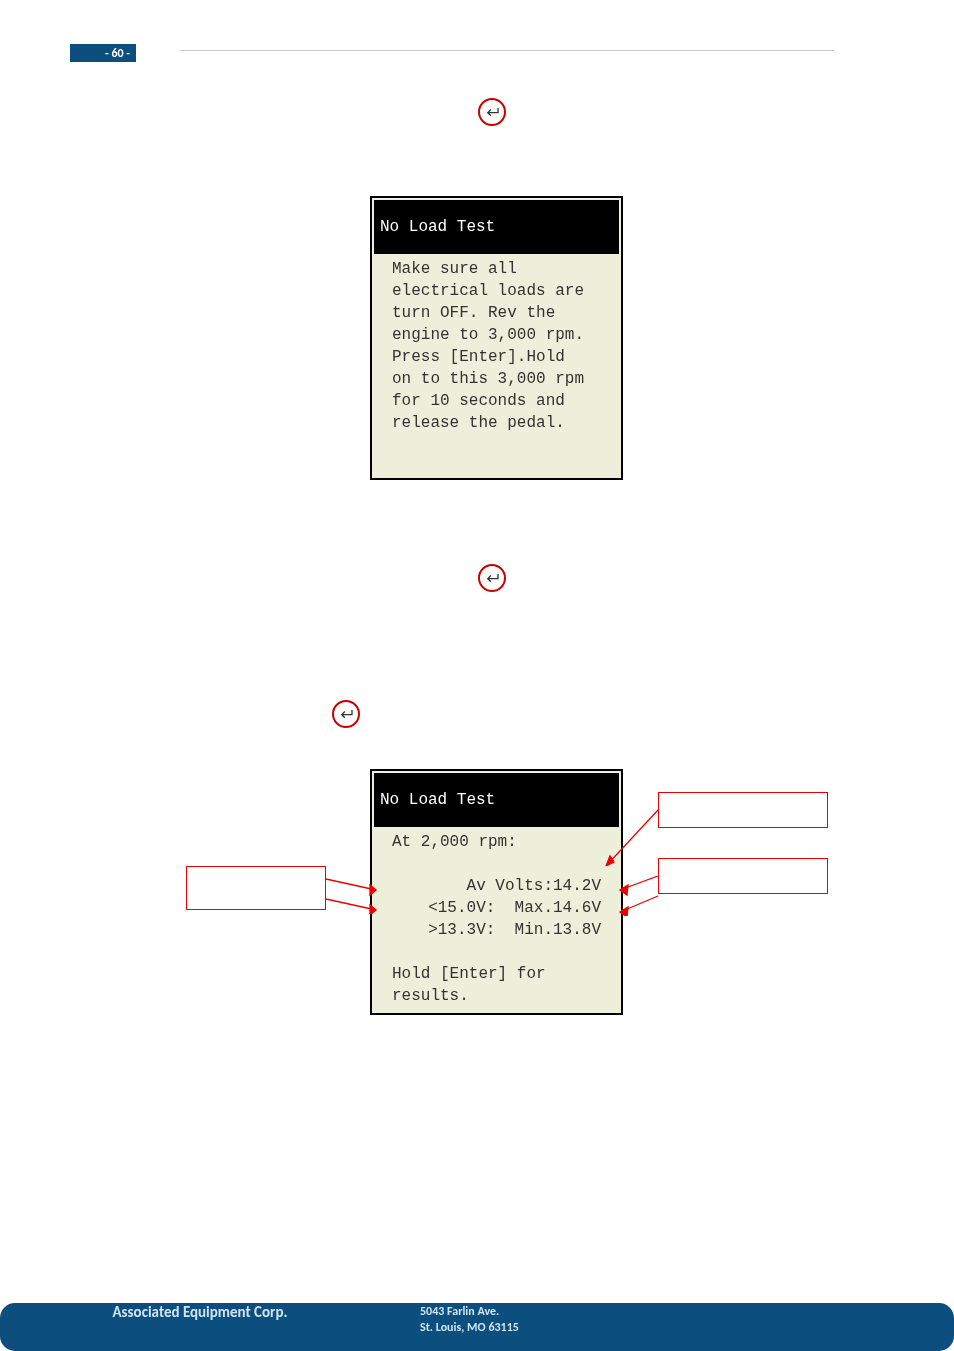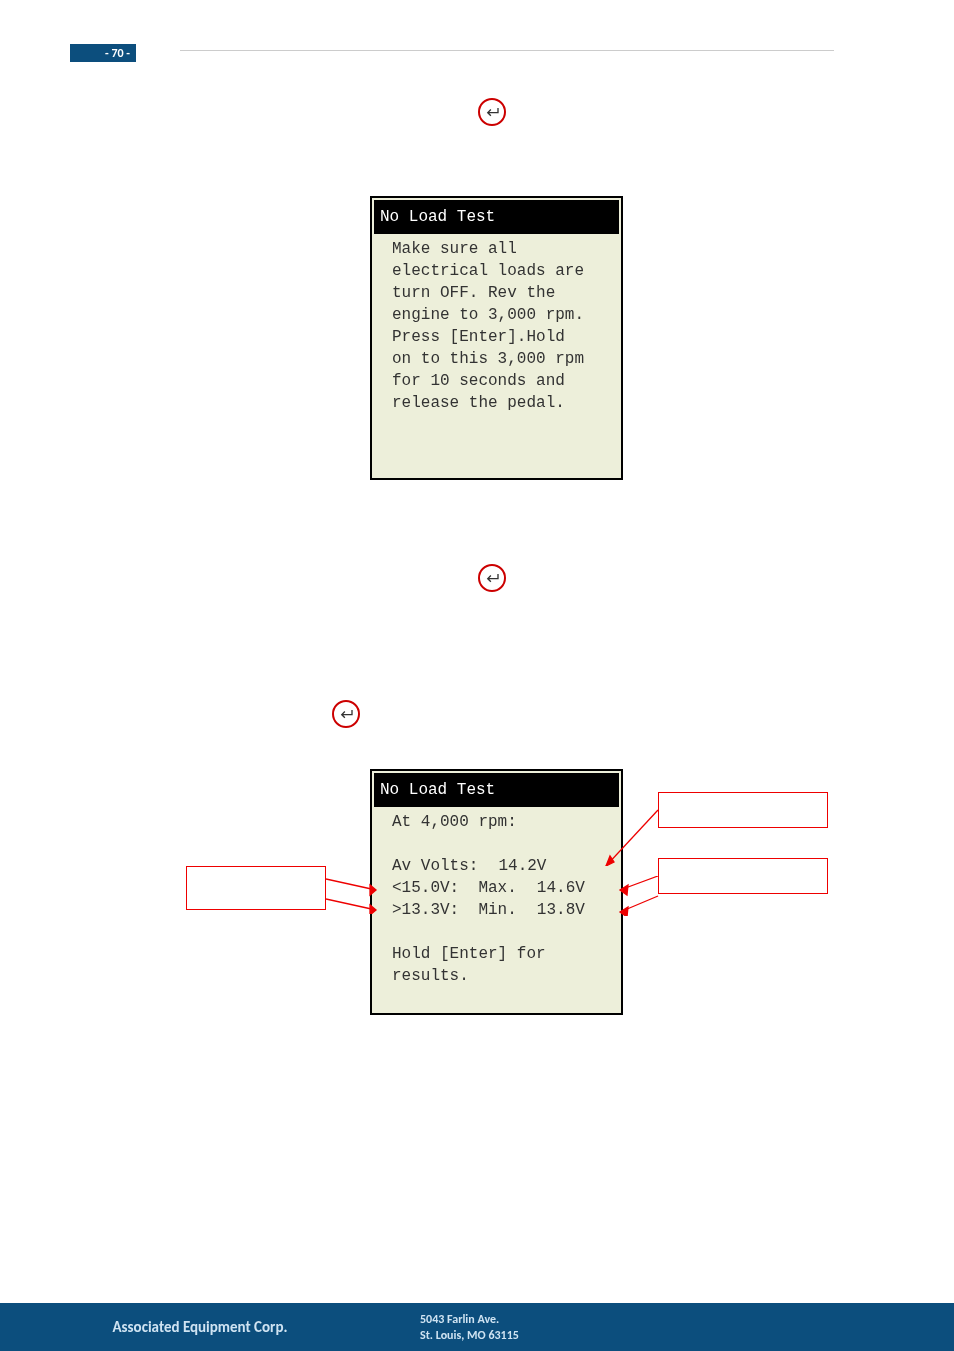--- a/index.html
+++ b/index.html
@@ -52,25 +52,25 @@
     border: 2px solid #000;
     font-family: "Courier New", monospace;
     font-size: 16px;
     line-height: 22px;
     color: #333;
     padding: 0 0 14px 0;
   }
   .screen .titlebar {
     background: #000;
     color: #fff;
-    padding: 6px 6px;
+    padding: 16px 6px;
     margin: 2px 2px 4px 2px;
   }
   .screen .body { padding: 0 20px; }
-  .screen .body .row { display: flex; justify-content: flex-start; white-space: pre; gap: 20px; }
+  .screen .body .row { display: flex; justify-content: flex-end; white-space: pre; }
   #screen1 { top: 196px; left: 370px; height: 284px; }
   #screen2 { top: 769px; left: 370px; height: 246px; }
 
   .redbox {
     position: absolute;
     border: 1px solid #e00;
     background: transparent;
   }
   .redbox.left  { top: 866px; left: 186px; width: 140px; height: 44px; }
   .redbox.r1    { top: 792px; left: 658px; width: 170px; height: 36px; }
@@ -78,42 +78,42 @@
 
   .arrow-line { position: absolute; stroke: #e00; stroke-width: 1.3; fill: none; }
 
   .footer {
     position: absolute;
     left: 0; right: 0; bottom: 0;
     height: 48px;
     background: #0c4e7d;
     color: #e6e6e6;
     display: flex;
-    align-items: center;
     font-size: 12px;
+    border-radius: 15px;
   }
   .footer .left {
     width: 400px;
     text-align: center;
     font-weight: bold;
     color: #cfe3f2;
     font-size: 15px;
   }
   .footer .mid, .footer .right {
     width: 220px;
     line-height: 16px;
     font-weight: bold;
     color: #cfe3f2;
     margin-left: 20px;
   }
 </style>
 </head>
 <body>
 
-<div class="page-tab">- 70 -</div>
+<div class="page-tab">- 60 -</div>
 <div class="top-rule"></div>
 
 <div class="enter-btn enter1">
   <svg viewBox="0 0 24 24">
       <path d="M20 6v6H8l3-3-1.4-1.4L4.2 13l5.4 5.4L11 17l-3-3h14V6z" fill="#333"></path>
     </svg>
 </div>
 
 <div id="screen1" class="screen">
   <div class="titlebar">No Load Test</div>
@@ -136,21 +136,21 @@
 </div>
 <div class="enter-btn enter3">
   <svg viewBox="0 0 24 24">
       <path d="M20 6v6H8l3-3-1.4-1.4L4.2 13l5.4 5.4L11 17l-3-3h14V6z" fill="#333"></path>
     </svg>
 </div>
 
 <div id="screen2" class="screen">
   <div class="titlebar">No Load Test</div>
   <div class="body">
-    <div>At 4,000 rpm:</div>
+    <div>At 2,000 rpm:</div>
     <div style="height:22px"></div>
     <div class="row">
       <span>Av Volts:</span>
       <span>14.2V</span>
     </div>
     <div class="row">
       <span>&lt;15.0V:  Max.</span>
       <span>14.6V</span>
     </div>
     <div class="row">

